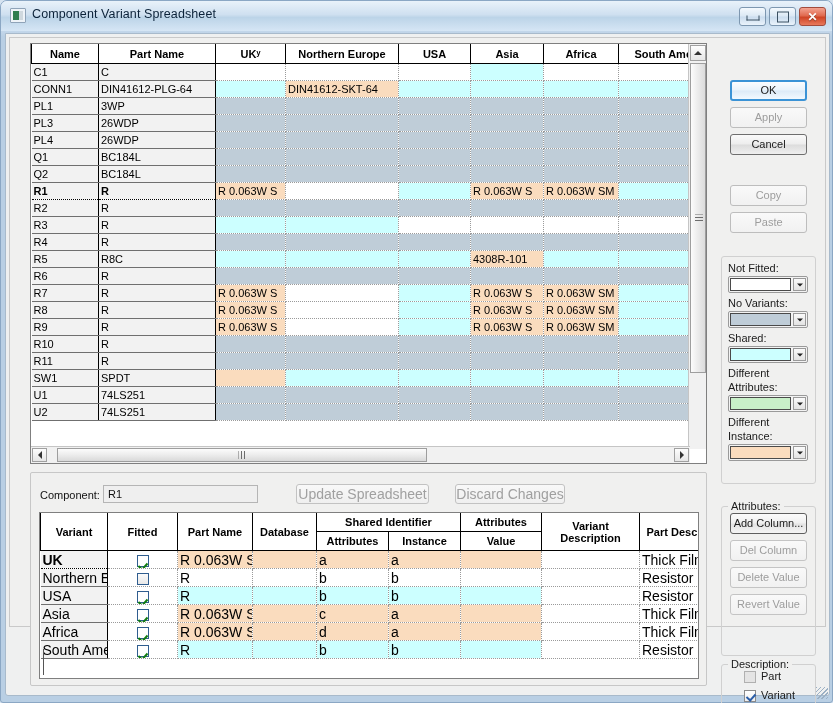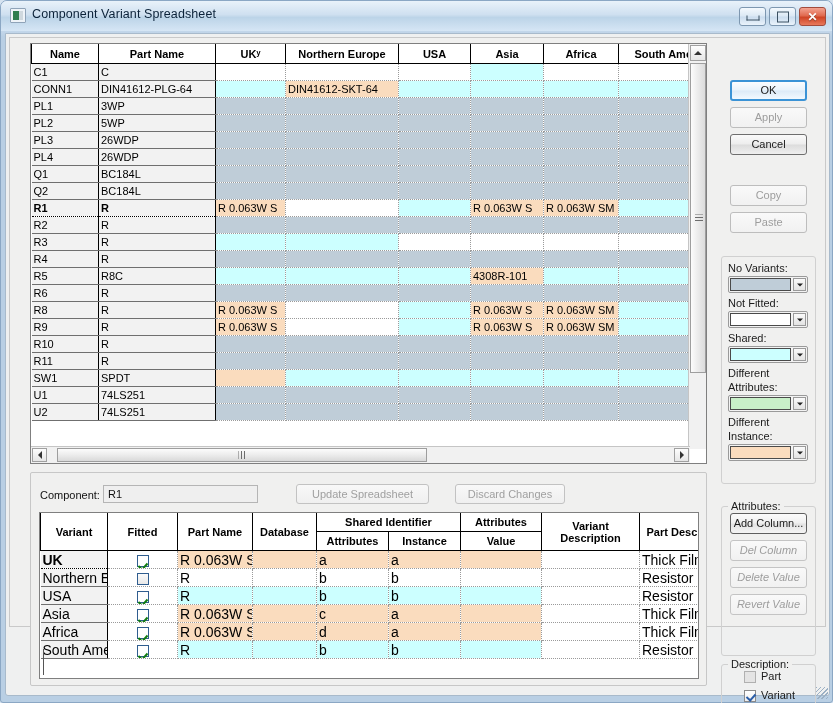--- a/index.html
+++ b/index.html
@@ -176,21 +176,21 @@
     box-sizing:border-box;border:1px solid #c7c7c7;border-radius:2px;background:#f0f0ef;
   }
   .complabel{position:absolute;left:9px;top:16px;font-size:11px;color:#111;}
   .compinput{
     position:absolute;left:72px;top:12px;width:155px;height:18px;box-sizing:border-box;
     border:1px solid #b5b5b5;background:#efefef;color:#111;font-size:11px;
     padding:1px 4px;font-family:"Liberation Sans", sans-serif;line-height:15px;
   }
   .wbtn{
     position:absolute;height:20px;box-sizing:border-box;border:1px solid #c2c2c2;border-radius:3px;
-    background:linear-gradient(180deg,#f8f8f8,#efefef);color:#a0a0a0;font-size:11px;
+    background:linear-gradient(180deg,#f8f8f8,#efefef);color:#a0a0a0;font-size:14px;
     text-align:center;line-height:18px;cursor:default;
   }
   #upd-btn{left:265px;top:11px;width:133px;}
   #disc-btn{left:424px;top:11px;width:110px;}
 
   .vtablewrap{
     position:absolute;left:8px;top:39px;width:660px;height:167px;
     box-sizing:border-box;background:#fff;border:1px solid #7f7f7f;overflow:hidden;
   }
   table.vtable{border-collapse:collapse;table-layout:fixed;width:658px;}
@@ -222,21 +222,21 @@
     position:absolute;left:711px;top:468px;width:95px;height:150px;
     box-sizing:border-box;border:1px solid #d0d0d0;border-radius:3px;
   }
   .grplab{position:absolute;left:6px;top:-7px;background:#f0f0ef;padding:0 3px;font-size:11px;color:#1b1b1b;}
   .abtn{
     display:block;width:77px;height:21px;margin:6px auto 0 auto;box-sizing:border-box;
     border:1px solid #8a8a8a;border-radius:3px;
     background:linear-gradient(180deg,#fbfbfb 0%,#f0f0f0 48%,#e3e3e3 52%,#f4f4f4 100%);
     font-size:11px;color:#1b1b1b;text-align:center;line-height:19px;cursor:default;
   }
-  .abtn.disabled{color:#9d9d9d;border-color:#c4c4c4;background:linear-gradient(180deg,#f9f9f9,#f1f1f1);font-style:italic;}
+  .abtn.disabled{color:#9d9d9d;border-color:#c4c4c4;background:linear-gradient(180deg,#f9f9f9,#f1f1f1);}
   .abtn.strong{border-color:#5e5e5e;}
 
   .descgrp{
     position:absolute;left:711px;top:626px;width:95px;height:46px;
     box-sizing:border-box;border:1px solid #d0d0d0;border-radius:3px;
   }
   .descrow{margin:4px 0 0 22px;font-size:11px;color:#1b1b1b;line-height:15px;display:flex;align-items:center;gap:5px;}
   .chk2{display:inline-block;width:12px;height:12px;box-sizing:border-box;
     border:1px solid #8a8a8a;background:linear-gradient(180deg,#fff,#eee);position:relative;}
   .chk2.on:after{content:"";position:absolute;left:3px;top:1px;width:4px;height:7px;
@@ -312,30 +312,20 @@
                 <td class="namecell">PL1</td>
                 <td class="partcell">3WP</td>
                 <td class="c-none" style="width: 65px;"></td>
                 <td class="c-none" style="width: 108px;"></td>
                 <td class="c-none" style="width: 67px;"></td>
                 <td class="c-none" style="width: 68px;"></td>
                 <td class="c-none" style="width: 70px;"></td>
                 <td class="c-none" style="width: 104px;"></td>
               </tr>
               <tr>
-                <td class="namecell">PL2</td>
-                <td class="partcell">5WP</td>
-                <td class="c-none" style="width: 65px;"></td>
-                <td class="c-none" style="width: 108px;"></td>
-                <td class="c-none" style="width: 67px;"></td>
-                <td class="c-none" style="width: 68px;"></td>
-                <td class="c-none" style="width: 70px;"></td>
-                <td class="c-none" style="width: 104px;"></td>
-              </tr>
-              <tr>
                 <td class="namecell">PL3</td>
                 <td class="partcell">26WDP</td>
                 <td class="c-none" style="width: 65px;"></td>
                 <td class="c-none" style="width: 108px;"></td>
                 <td class="c-none" style="width: 67px;"></td>
                 <td class="c-none" style="width: 68px;"></td>
                 <td class="c-none" style="width: 70px;"></td>
                 <td class="c-none" style="width: 104px;"></td>
               </tr>
               <tr>
@@ -422,20 +412,30 @@
                 <td class="namecell">R6</td>
                 <td class="partcell">R</td>
                 <td class="c-none" style="width: 65px;"></td>
                 <td class="c-none" style="width: 108px;"></td>
                 <td class="c-none" style="width: 67px;"></td>
                 <td class="c-none" style="width: 68px;"></td>
                 <td class="c-none" style="width: 70px;"></td>
                 <td class="c-none" style="width: 104px;"></td>
               </tr>
               <tr>
+                <td class="namecell">R7</td>
+                <td class="partcell">R</td>
+                <td class="c-diffinst" style="width: 65px;">R 0.063W S</td>
+                <td class="c-notfitted" style="width: 108px;"></td>
+                <td class="c-shared" style="width: 67px;"></td>
+                <td class="c-diffinst" style="width: 68px;">R 0.063W S</td>
+                <td class="c-diffinst" style="width: 70px;">R 0.063W SM</td>
+                <td class="c-shared" style="width: 104px;"></td>
+              </tr>
+              <tr>
                 <td class="namecell">R8</td>
                 <td class="partcell">R</td>
                 <td class="c-diffinst" style="width: 65px;">R 0.063W S</td>
                 <td class="c-notfitted" style="width: 108px;"></td>
                 <td class="c-shared" style="width: 67px;"></td>
                 <td class="c-diffinst" style="width: 68px;">R 0.063W S</td>
                 <td class="c-diffinst" style="width: 70px;">R 0.063W SM</td>
                 <td class="c-shared" style="width: 104px;"></td>
               </tr>
               <tr>
@@ -527,32 +527,32 @@
       <div class="btn primary">OK</div>
       <div class="btn disabled">Apply</div>
       <div class="btn dark">Cancel</div>
       <div style="height:24px"></div>
       <div class="btn disabled">Copy</div>
       <div class="btn disabled">Paste</div>
     </div>
 
     <div class="legend" id="legend-group">
           <div class="lrow">
+            <div class="llab">Not Fitted:</div>
+            <div class="combo">
+              <div class="swatch" style="background: rgb(255, 255, 255);"></div>
+              <div class="cbtn">
+                <span class="arrow-dn"></span>
+              </div>
+            </div>
+          </div>
+          <div class="lrow">
             <div class="llab">No Variants:</div>
             <div class="combo">
               <div class="swatch" style="background: rgb(191, 205, 216);"></div>
-              <div class="cbtn">
-                <span class="arrow-dn"></span>
-              </div>
-            </div>
-          </div>
-          <div class="lrow">
-            <div class="llab">Not Fitted:</div>
-            <div class="combo">
-              <div class="swatch" style="background: rgb(255, 255, 255);"></div>
               <div class="cbtn">
                 <span class="arrow-dn"></span>
               </div>
             </div>
           </div>
           <div class="lrow">
             <div class="llab">Shared:</div>
             <div class="combo">
               <div class="swatch" style="background: rgb(204, 255, 255);"></div>
               <div class="cbtn">

